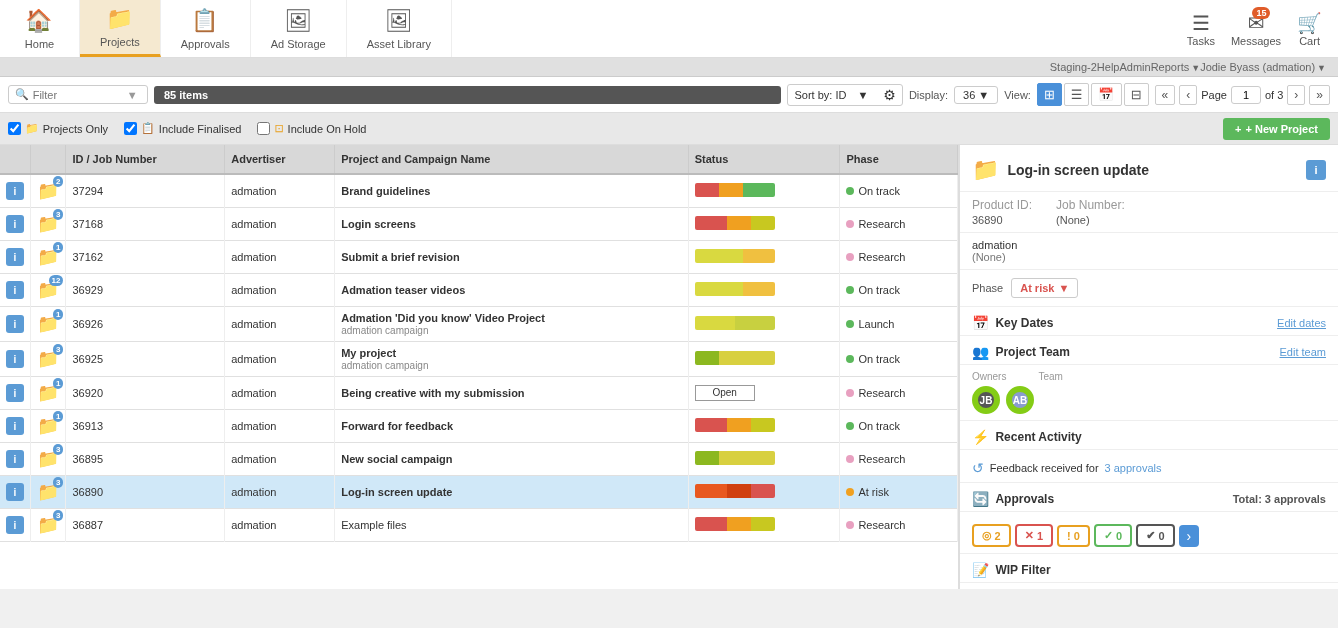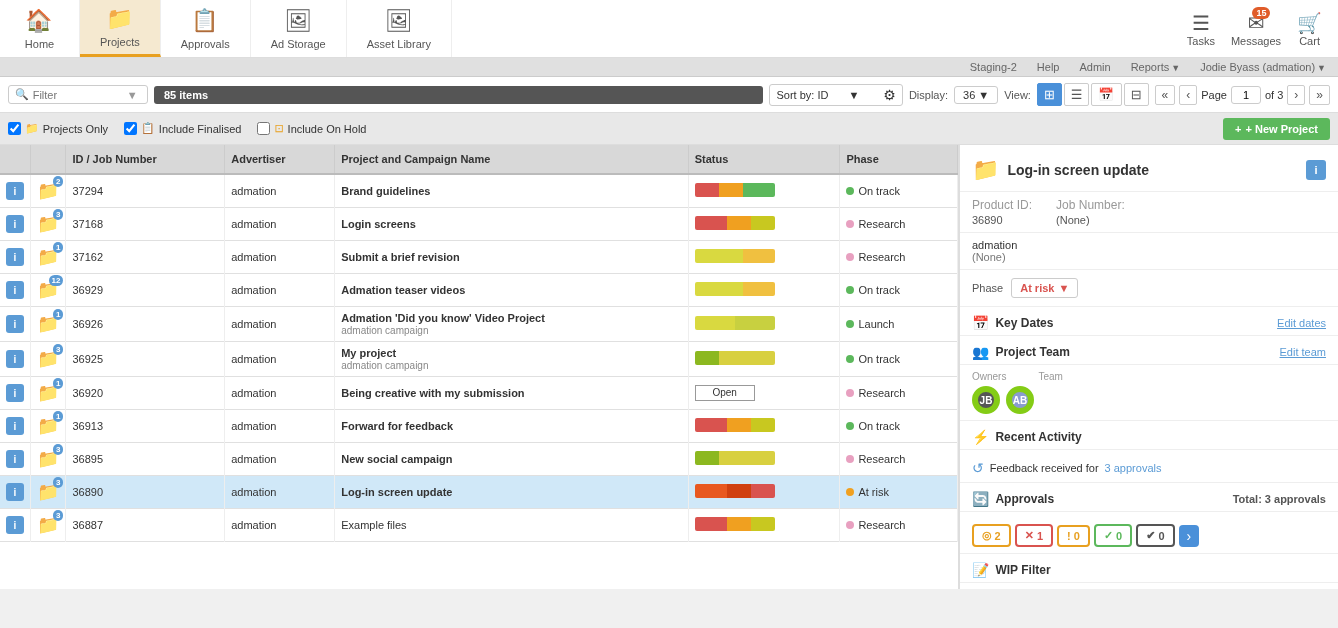--- a/index.html
+++ b/index.html
@@ -8,21 +8,21 @@
     .nav-item.active { background: #f5e9d0; border-bottom: 3px solid #e8a020; }
     .nav-icon { font-size: 22px; }
     .nav-right-item { display: flex; flex-direction: column; align-items: center; font-size: 11px; color: #555; cursor: pointer; position: relative; }
     .badge { position: absolute; top: -4px; right: -6px; background: #e05c2a; color: #fff; border-radius: 10px; font-size: 9px; padding: 1px 4px; font-weight: bold; }
 
     
     .filter-bar { display: flex; align-items: center; background: #fff; border-bottom: 1px solid #ddd; height: 36px; padding: 0 8px; gap: 6px; }
     .filter-input { display: flex; align-items: center; border: 1px solid #ccc; border-radius: 3px; padding: 2px 6px; background: #fff; min-width: 140px; font-size: 11px; cursor: pointer; }
     .filter-input input { border: none; outline: none; font-size: 11px; width: 90px; }
     .item-count { background: #555; color: #fff; padding: 3px 10px; border-radius: 3px; font-size: 11px; font-weight: bold; flex: 1; }
-    .sort-select { border: 1px solid #ccc; border-radius: 3px; padding: 2px 6px; font-size: 11px; display: flex; align-items: center; gap: 20px; cursor: pointer; background: #fff; }
+    .sort-select { border: 1px solid #ccc; border-radius: 3px; padding: 2px 6px; font-size: 11px; display: flex; align-items: center; gap: 11px; cursor: pointer; background: #fff; }
     .view-toggle { display: flex; gap: 2px; align-items: center; }
     .view-btn { border: 1px solid #ccc; background: #fff; padding: 3px 6px; cursor: pointer; font-size: 13px; border-radius: 2px; color: #555; }
     .view-btn.active { background: #4a90d9; color: #fff; border-color: #4a90d9; }
     .display-select { border: 1px solid #ccc; border-radius: 3px; padding: 2px 8px; font-size: 11px; background: #fff; cursor: pointer; }
     .page-nav { display: flex; align-items: center; gap: 4px; font-size: 11px; }
     .page-btn { border: 1px solid #ccc; background: #fff; padding: 2px 6px; cursor: pointer; border-radius: 2px; font-size: 12px; color: #555; }
     .page-btn:disabled { color: #ccc; cursor: default; }
     .page-input { border: 1px solid #ccc; border-radius: 3px; padding: 2px 4px; width: 30px; text-align: center; font-size: 11px; }
 
     
@@ -88,21 +88,21 @@
     .wip-content { padding: 4px 12px; font-size: 11px; color: #777; }
 
     
     .bar-ontrack { background: linear-gradient(to right, #d9534f 0%, #d9534f 30%, #f0a020 30%, #f0a020 60%, #5cb85c 60%, #5cb85c 100%); }
     .bar-research { background: linear-gradient(to right, #d9534f 0%, #d9534f 40%, #f0a020 40%, #f0a020 70%, #c8c820 70%, #c8c820 100%); }
     .bar-yellow { background: linear-gradient(to right, #d9d940 0%, #d9d940 60%, #f0c040 60%, #f0c040 100%); }
     .bar-launch { background: linear-gradient(to right, #d9d940 0%, #d9d940 50%, #c8d040 50%, #c8d040 100%); }
     .bar-atrisk { background: linear-gradient(to right, #e85820 0%, #e85820 40%, #d04010 40%, #d04010 70%, #d9534f 70%, #d9534f 100%); }
     .bar-newcampaign { background: linear-gradient(to right, #8cb820 0%, #8cb820 30%, #d8d040 30%, #d8d040 100%); }
 
-    .staging-bar { background: #e0e0e0; border-bottom: 1px solid #ccc; padding: 3px 12px; font-size: 11px; color: #666; display: flex; align-items: center; gap: 20px; justify-content: flex-end; }
+    .staging-bar { background: #e0e0e0; border-bottom: 1px solid #ccc; padding: 3px 12px; font-size: 11px; color: #666; display: flex; align-items: center; justify-content: flex-end; }
     .dropdown-arrow { font-size: 9px; margin-left: 2px; }
   </style>
 </head>
 <body>
 
 <div style="display:flex; align-items:stretch; background:#fff; border-bottom:1px solid #ddd; height:58px;">
   <div class="nav-item">
     <span class="nav-icon">🏠</span>
     <span>Home</span>
   </div>

